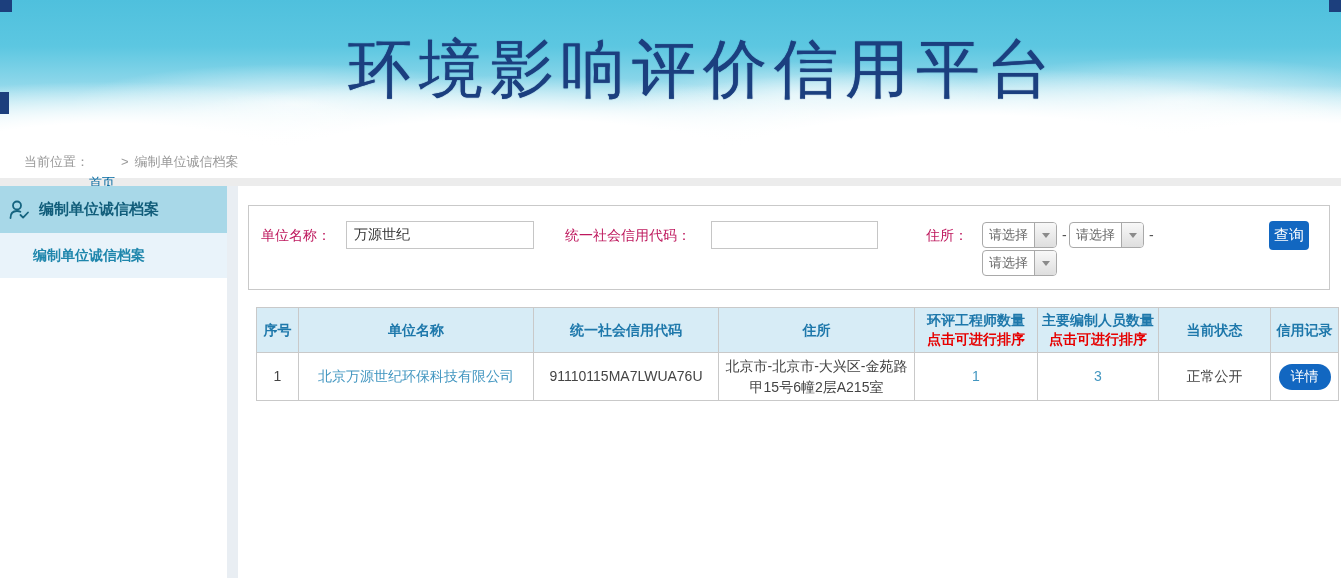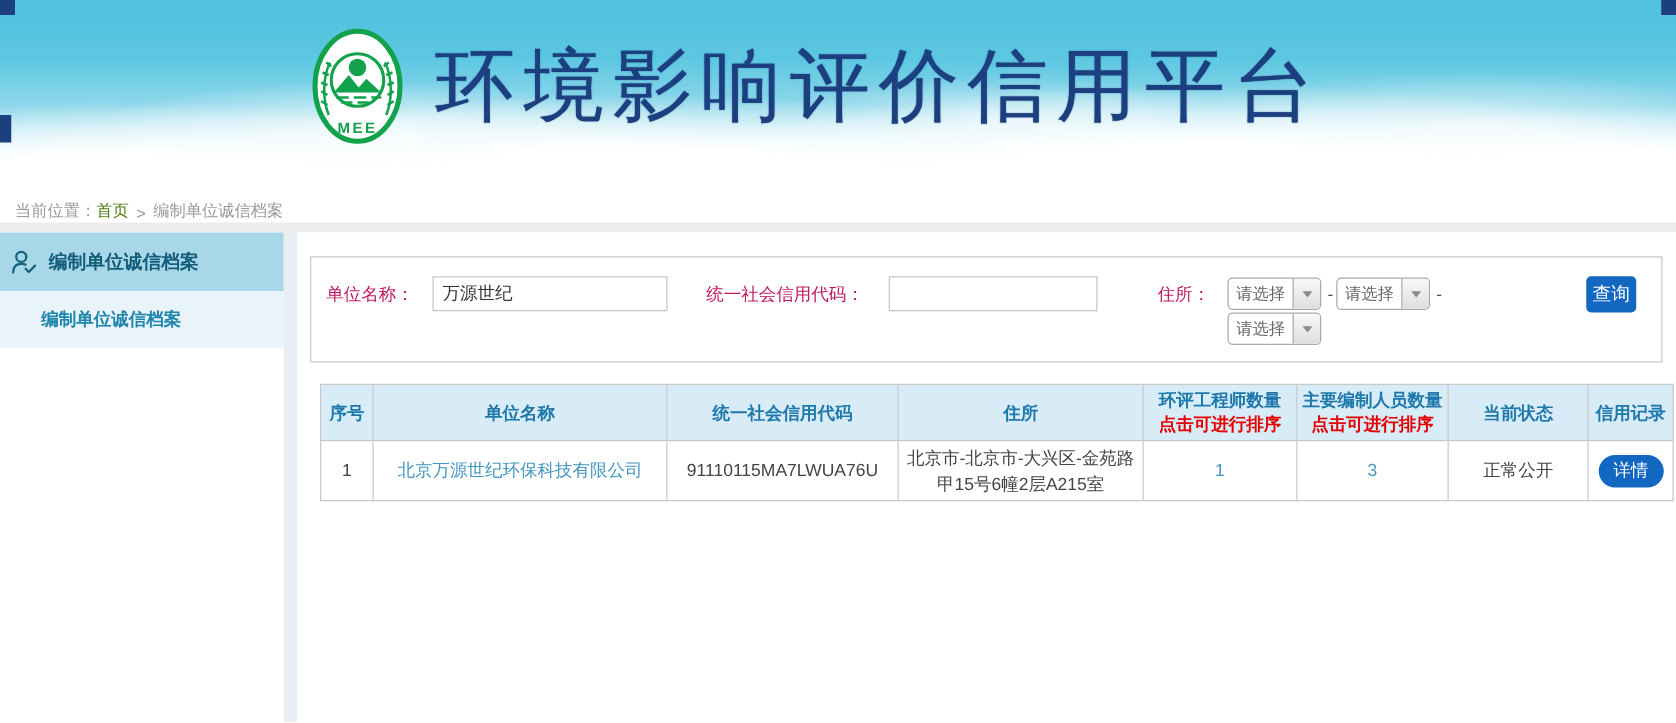--- a/index.html
+++ b/index.html
@@ -23,23 +23,23 @@
   .a-tl { left:0; top:0; width:12px; height:12px; }
   .a-tr { right:0; top:0; width:12px; height:12px; }
   .a-le { left:0; top:92px; width:9px; height:22px; }
   .logo { position:absolute; left:249px; top:22px; width:74px; height:98px; }
   .site-title { position:absolute; left:348px; top:36px; font-size:64px; line-height:66px;
     font-weight:400; letter-spacing:7px; color:#1b3f7f;
     font-family:"DejaVu Sans","Liberation Sans",sans-serif;
     text-shadow:0 0 1px #1b3f7f; white-space:nowrap; }
 
   
-  .breadcrumb { height:33px; background:#ffffff; display:flex; align-items:flex-end;
-    padding-left:12px; font-size:13px; color:#999; }
-  .breadcrumb a { color:#4d7c0f; text-decoration:none; cursor:pointer;margin-top:42px; }
+  .breadcrumb { height:33px; background:#ffffff; display:flex; align-items:center;
+    padding-left:24px; font-size:13px; color:#999; }
+  .breadcrumb a { color:#0369a1; text-decoration:none; cursor:pointer;margin-top:42px; }
   .breadcrumb .sep { margin:0 6px; color:#999; }
   .gray-band { height:8px; background:#ececec; }
 
   
   .content { display:flex; height:392px; }
   .sidebar { width:227px; background:#fff; flex:0 0 auto; }
   .side-item { height:47px; background:#a8d8e8; display:flex; align-items:center;
     cursor:pointer; }
   .side-item .icon { width:22px; height:22px; margin:0 9px 0 8px; }
   .side-item .label { font-size:15px; font-weight:bold; color:#115d7a; }
@@ -96,40 +96,20 @@
 </style>
 </head>
 <body>
 
 <div class="page">
 
   <header class="site-header">
     <div class="artifact a-tl"></div>
     <div class="artifact a-tr"></div>
     <div class="artifact a-le"></div>
-    <div class="logo">
-      <svg viewBox="0 0 74 98" width="74" height="98">
-        <ellipse cx="37" cy="47" rx="34" ry="44" fill="#ffffff" stroke="#12a24b" stroke-width="4"></ellipse>
-
-        <g stroke="#12a24b" stroke-width="2" fill="none">
-          <path d="M14,70 C9,58 9,40 15,28"></path>
-          <path d="M60,70 C65,58 65,40 59,28"></path>
-          <path d="M13,62 l-5,-3 M13,54 l-5,-3 M13,46 l-5,-2 M14,38 l-5,-2 M16,31 l-4,-3"></path>
-          <path d="M61,62 l5,-3 M61,54 l5,-3 M61,46 l5,-2 M60,38 l5,-2 M58,31 l4,-3"></path>
-        </g>
-        <circle cx="37" cy="42" r="21" fill="#ffffff" stroke="#12a24b" stroke-width="2.5"></circle>
-        <circle cx="37" cy="32" r="7" fill="#12a24b"></circle>
-        <path d="M18,52 L30,38 L38,48 L44,41 L56,52 Z" fill="#12a24b"></path>
-        <g stroke="#12a24b" stroke-width="2">
-          <path d="M20,56 h10 M34,56 h10 M48,56 h8"></path>
-          <path d="M24,60 h9 M37,60 h9"></path>
-        </g>
-        <text x="37" y="84" text-anchor="middle" font-size="12" font-weight="bold" fill="#12a24b" letter-spacing="2">MEE</text>
-      </svg>
-    </div>
     <h1 class="site-title">环境影响评价信用平台</h1>
   </header>
 
   <nav class="breadcrumb">
     <span>当前位置：</span>
     <a>首页</a>
     <span class="sep">&gt;</span>
     <span>编制单位诚信档案</span>
   </nav>
   <div class="gray-band"></div>

